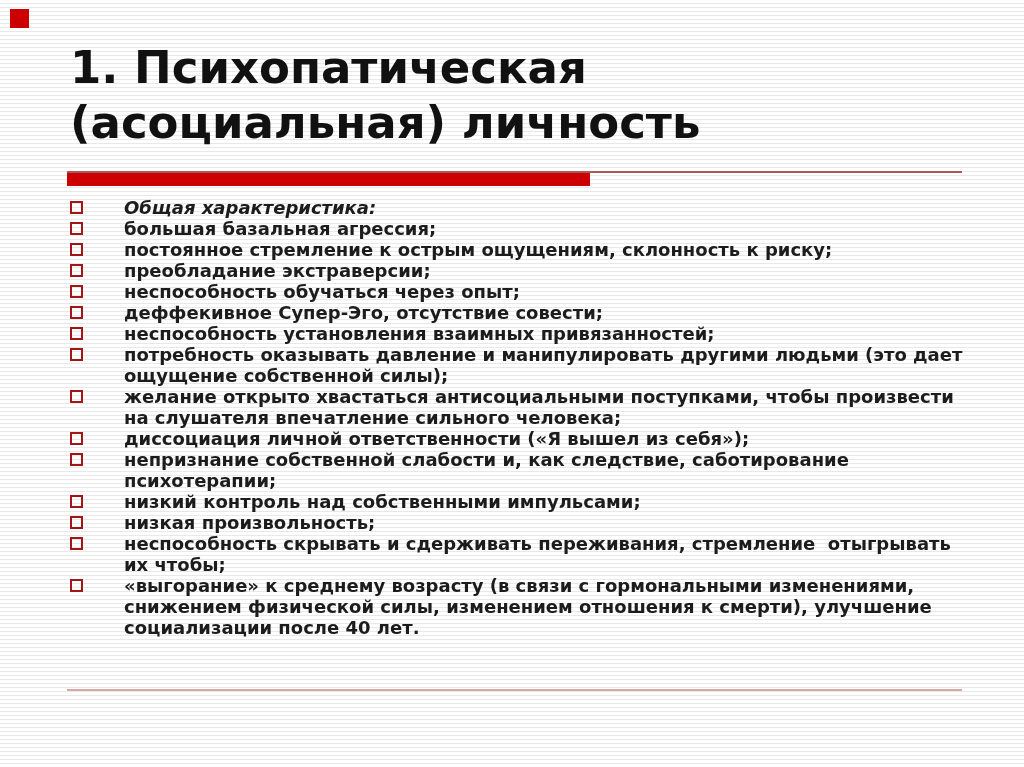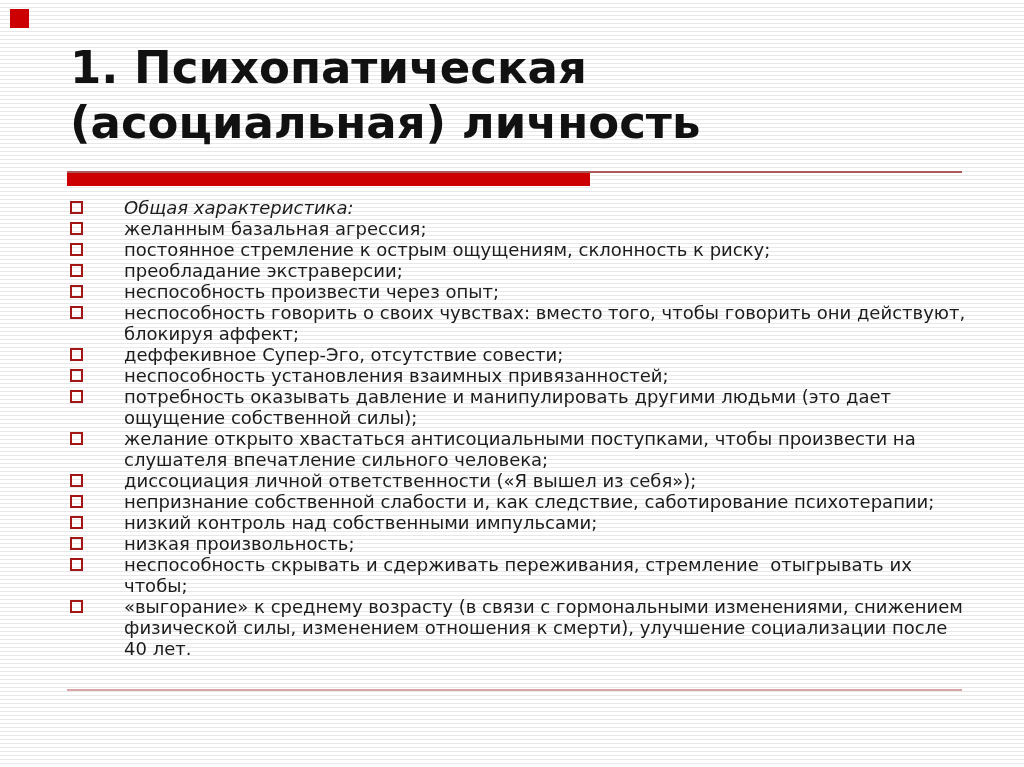--- a/index.html
+++ b/index.html
@@ -65,20 +65,21 @@
     background: #cc0000;
   }
   .list {
     position: absolute;
     left: 70px;
     top: 197px;
     width: 905px;
     margin: 0;
     padding: 0;
     list-style: none;
+    font-weight: bold;
   }
   .list li {
     display: flex;
     align-items: flex-start;
     margin: 0;
     padding: 0;
   }
   .bullet {
     flex: 0 0 auto;
     width: 9px;
@@ -124,37 +125,33 @@
     <div class="thick-bar"></div>
   </div>
 
   <ul class="list" id="bullet-list">
       <li>
         <span class="bullet"></span>
         <div class="item-text italic">Общая характеристика:</div>
       </li>
       <li>
         <span class="bullet"></span>
-        <div class="item-text">желанным базальная агрессия;</div>
+        <div class="item-text">большая базальная агрессия;</div>
       </li>
       <li>
         <span class="bullet"></span>
         <div class="item-text">постоянное стремление к острым ощущениям, склонность к риску;</div>
       </li>
       <li>
         <span class="bullet"></span>
         <div class="item-text">преобладание экстраверсии;</div>
       </li>
       <li>
         <span class="bullet"></span>
-        <div class="item-text">неспособность произвести через опыт;</div>
-      </li>
-      <li>
-        <span class="bullet"></span>
-        <div class="item-text">неспособность говорить о своих чувствах: вместо того, чтобы говорить они действуют, блокируя аффект;</div>
+        <div class="item-text">неспособность обучаться через опыт;</div>
       </li>
       <li>
         <span class="bullet"></span>
         <div class="item-text">деффекивное Супер-Эго, отсутствие совести;</div>
       </li>
       <li>
         <span class="bullet"></span>
         <div class="item-text">неспособность установления взаимных привязанностей;</div>
       </li>
       <li>

